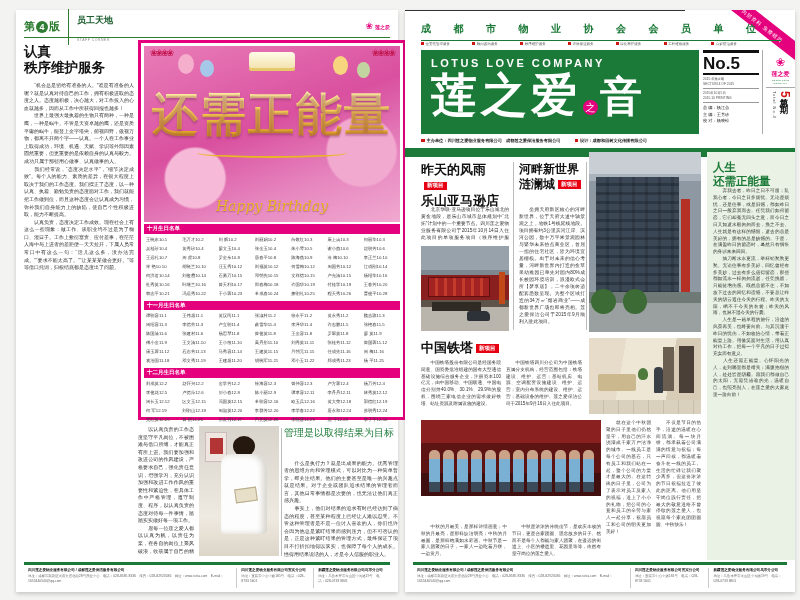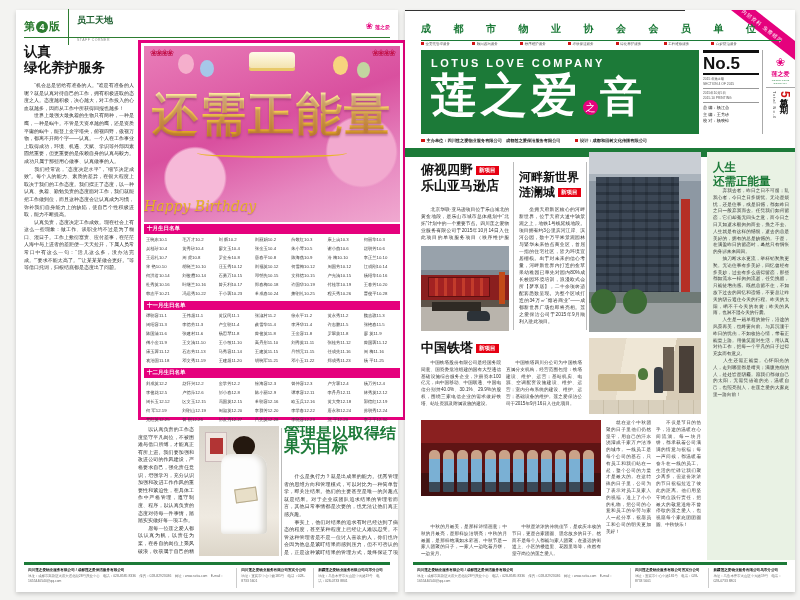--- a/index.html
+++ b/index.html
@@ -35,34 +35,34 @@
       linear-gradient(160deg,#e97db8 0%,#d9509f 45%,#e788c0 75%,#f0a9d0 100%);overflow:hidden}
   .bgfx-flowers{position:absolute;top:2px;font-size:9px;color:#c2154d;letter-spacing:-2px}
   .bgfx-flowers.fl-l{left:6px}.bgfx-flowers.fl-r{right:6px}
   .bgfx-flowers::before{content:"❀❀❀❀"}
   .balloon{position:absolute;border-radius:50%;opacity:.9}
   .cake{position:absolute;left:50%;top:6px;transform:translateX(-50%);width:46px;height:16px;background:linear-gradient(#fffbe8,#f3e3b0);border-radius:4px 4px 2px 2px;box-shadow:0 3px 0 #e8c96a}
   .bgfx-cn{position:absolute;left:0;right:0;top:38px;text-align:center;font-size:46px;font-weight:bold;letter-spacing:2px;
       background:linear-gradient(#fff3ae 10%,#f7cf4e 45%,#d99a12 90%);-webkit-background-clip:text;background-clip:text;color:transparent;
       text-shadow:0 2px 2px rgba(120,40,90,.35)}
   .bgfx-swirl{position:absolute;left:50%;top:102px;transform:translateX(-50%);width:150px;height:10px;border-bottom:2px solid #e9b625;border-radius:50%}
-  .bgfx-en{position:absolute;left:0;right:0;bottom:8px;text-align:left;font-family:"DejaVu Serif","Liberation Serif",serif;font-style:italic;font-size:14px;color:#e9b625;text-shadow:0 1px 1px rgba(120,40,90,.4)}
+  .bgfx-en{position:absolute;left:0;right:0;bottom:8px;text-align:center;font-family:"DejaVu Serif","Liberation Serif",serif;font-style:italic;font-size:14px;color:#e9b625;text-shadow:0 1px 1px rgba(120,40,90,.4)}
   .mon-bar{background:#e5017d;color:#fff;font-size:5.5px;font-weight:bold;padding:2px 3px;margin-top:2px;line-height:5.5px}
   .bgrid{display:grid;grid-template-columns:repeat(7,1fr);column-gap:2px;padding:1px 2px}
   .bgrid span{font-size:4.3px;line-height:9px;color:#3a3a3a;white-space:nowrap;overflow:hidden}
 
   .bot-col2{left:122px;top:416px;width:56px;height:130px;overflow:hidden}
   .photo-writing{left:183px;top:416px;width:80px;height:130px;background:linear-gradient(#d9d4cb,#efeae1 70%,#dcd5c8);overflow:hidden}
   .pw-poster{position:absolute;left:6px;top:6px;width:22px;height:30px;background:#efe6e0;border:1px solid #cbb}
   .pw-poster i{position:absolute;left:4px;top:5px;width:13px;height:16px;background:#b23434;display:block}
   .pw-head{position:absolute;left:34px;top:10px;width:22px;height:20px;border-radius:50% 50% 46% 46%;background:#24180f}
   .pw-body{position:absolute;left:22px;top:28px;width:46px;height:80px;border-radius:10px 14px 4px 4px;background:#fdfdfd;box-shadow:inset -4px 0 6px #d5d2ca}
   .pw-book{position:absolute;left:36px;top:62px;width:22px;height:14px;background:#e8dfc8;border:1px solid #b8ac8d;transform:rotate(-8deg)}
   .manage-col{left:268px;top:416px;width:114px;height:132px;overflow:hidden}
-  .manage-title{font-size:16px;line-height:13.5px;font-weight:bold;color:#1c7a38;margin-bottom:20px}
+  .manage-title{font-size:10px;line-height:13.5px;font-weight:normal;color:#1c7a38;margin-bottom:20px}
 
   .foot-bar{left:8px;right:8px;top:552px;height:3px;background:#1c7a38}
   .foot-row{left:8px;right:8px;top:558px;height:20px;display:flex}
   .fb{font-size:3.4px;line-height:4.8px;color:#666;padding:0 4px;overflow:hidden}
   .fb b{display:block;font-size:3.6px;color:#111;margin-bottom:1px}
   .fb+.fb{border-left:1px solid #ccc}
   .fb1{width:58%}.fb2{width:21%}.fb3{width:21%}
 
   
   .ribbon{position:absolute;right:-38px;top:8px;width:140px;height:15px;background:#e5017d;transform:rotate(38deg);display:flex;align-items:center;justify-content:center;color:#fff;font-size:5px;letter-spacing:1px}
@@ -97,21 +97,21 @@
 
   .head-black{font-size:13px;line-height:15.5px;font-weight:bold;color:#111}
   .badge-new{display:inline-block;background:#e60012;color:#fff;font-size:5.5px;font-weight:bold;padding:1.5px 3px;vertical-align:middle;margin-left:3px;line-height:5.5px}
   .colA{left:16px;top:152px;width:88px}
   .colA-body{left:16px;top:196px;width:88px;height:36px;overflow:hidden}
   .photo-storefront{left:16px;top:236px;width:88px;height:85px;background:linear-gradient(#98a2ab 0 28%,#7d8790 28% 34%,#8a1f1f 34% 64%,#5d5349 64% 72%,#b9b4ac 72% 100%);overflow:hidden}
   .sf-screen{position:absolute;left:8%;top:36%;width:70%;height:24%;background:repeating-linear-gradient(90deg,#a32222 0 6px,#c23b2b 6px 9px);border:1px solid #601010}
   .sf-door{position:absolute;left:12%;top:66%;width:56%;height:10%;background:#2f2a24}
   .sf-car{position:absolute;left:52%;top:76%;width:26%;height:12%;background:#2c3238;border-radius:3px 5px 2px 2px}
   .sf-banner{position:absolute;right:4%;top:30%;width:7%;height:38%;background:#c24a18}
-  .colB{left:114px;top:160px;width:66px}
+  .colB{left:114px;top:152px;width:66px}
   .colB-body{left:114px;top:196px;width:66px;height:126px;overflow:hidden}
   .head-b{font-size:12px;line-height:14.5px;font-weight:bold;color:#111}
   .photo-building{left:184px;top:142px;width:112px;height:180px;background:linear-gradient(#c9ced4 0 12%,#aab3bc 12% 16%,#8d98a3 16% 78%,#6f7a76 78% 84%,#9aa0a0 84% 100%);overflow:hidden}
   .bd-windows{position:absolute;left:6%;top:14%;width:74%;height:64%;background:repeating-linear-gradient(#7c8793 0 6px,#5d6875 6px 9px),repeating-linear-gradient(90deg,#7c8793 0 10px,#68737f 10px 13px);background-blend-mode:multiply}
   .bd-banner{position:absolute;right:10%;top:26%;width:8%;height:52%;background:#b52f25}
   .bd-tree{position:absolute;bottom:10%;width:22%;height:14%;border-radius:50%;background:#3c6b35}
   .bd-tree.t1{left:2%}.bd-tree.t2{left:30%}
   .greenpanel{left:302px;top:142px;width:88px;height:408px;background:#e9f2e4;padding:8px 6px}
   .gp-title{font-size:11.5px;line-height:14px;font-weight:bold;color:#1c7a38;}
   .gp-body{height:350px;overflow:hidden}
@@ -153,21 +153,21 @@
       <span class="lp-sec-cn">员工天地</span><br>
       <span class="lp-sec-en">STAFF CORNER</span>
     </span>
     <span class="brand-mini">
       <span class="lotus-glyph">❀</span>
       <span class="brand-mini-cn">莲之爱</span>
     </span>
   </div>
 
   <div class="abs att-title prewrap">认真
-绿化养护服务</div>
+秩序维护服务</div>
   <div class="abs att-col1 body5 prewrap">　　“机会总是留给有准备的人。”谁是有准备的人呢？就是认真对待自己的工作，拥有积极进取的态度之人。态度越积极，决心越大，对工作投入的心血就越多，因而从工作中所获得回报也越多！
 　　世界上最强大最执着的生物只有两种，一种是鹰，一种是蜗牛。不管是天资卓越的鹰，还是资质平庸的蜗牛，能登上金字塔尖，俯视四野，傲视万物，都离不开两个字——认真。一个人在工作事业上取得成功，环境、机遇、天赋、学识等外部因素固然重要，但更重要的是依赖自身的认真与毅力。成功只属于那些用心做事、认真做事的人。
 　　我们经常说，“态度决定水平”，“细节决定成败”。每个人的能力、素质的差异，在很大程度上取决于我们的工作态度。我们摆正了态度，以一种认真、执着、勤勉负责的态度面对工作，我们就能把工作做到位，而且这种态度会让认真成为习惯，弥补我们自身能力上的缺陷，使自己个性积极进取，能力不断提高。
 　　认真负责，态度决定工作成效。现在社会上有这么一些现象：做工作、谈职业均不过是为了糊口、混日子。工作上敷衍塞责、应付差事，在茫茫人海中与上进者的差距便一天天拉开，下属人员常常口中有这么一句：“活儿这么多，没办法完成。”“要求不能太高了。”“让某某某做会更好。”等等借口托词，归根结底都是态度出了问题。</div>
 
   <div class="abs pinkbox">
     <div class="bgfx">
       <span class="bgfx-flowers fl-l"></span>
       <span class="bgfx-flowers fl-r"></span>
       <span class="balloon" style="left:34px;top:8px;width:16px;height:20px;background:#f6b6cf"></span>
@@ -415,21 +415,21 @@
   </div>
 
   <div class="abs org-line">
     <span><b>主办单位：四川莲之爱物业服务有限公司　成都莲之爱保洁服务有限公司</b></span>
     <span><b>设计：成都和回树文化传播有限公司</b></span>
   </div>
 
   <div class="abs green-band"></div>
 
   <div class="abs colA">
-    <div class="head-black"><span>俯视四野</span><span class="badge-new">新项目</span></div>
+    <div class="head-black"><span>昨天的风雨</span><span class="badge-new">新项目</span></div>
     <div class="head-black">乐山亚马逊店</div>
   </div>
   <div class="abs colA-body body48 prewrap">　　北京华联·亚马逊项目位于乐山城北的黄金地段，是乐山市城市总体规划中“北拓”计划中的一个重要节点。四川莲之爱物业服务有限公司于2015年10月14日入住此项目的单项服务项目（秩序维护服务），再次扩大了莲之爱物业公司的队伍。</div>
   <div class="abs photo-storefront">
     <span class="sf-screen"></span>
     <span class="sf-door"></span>
     <span class="sf-banner"></span>
     <span class="sf-car"></span>
   </div>
 

